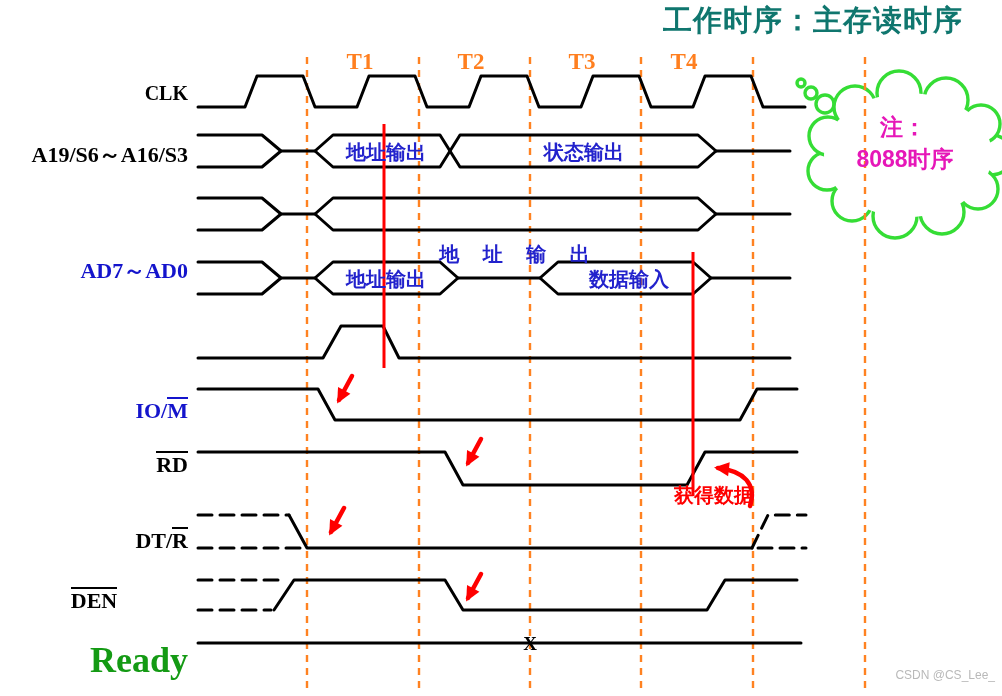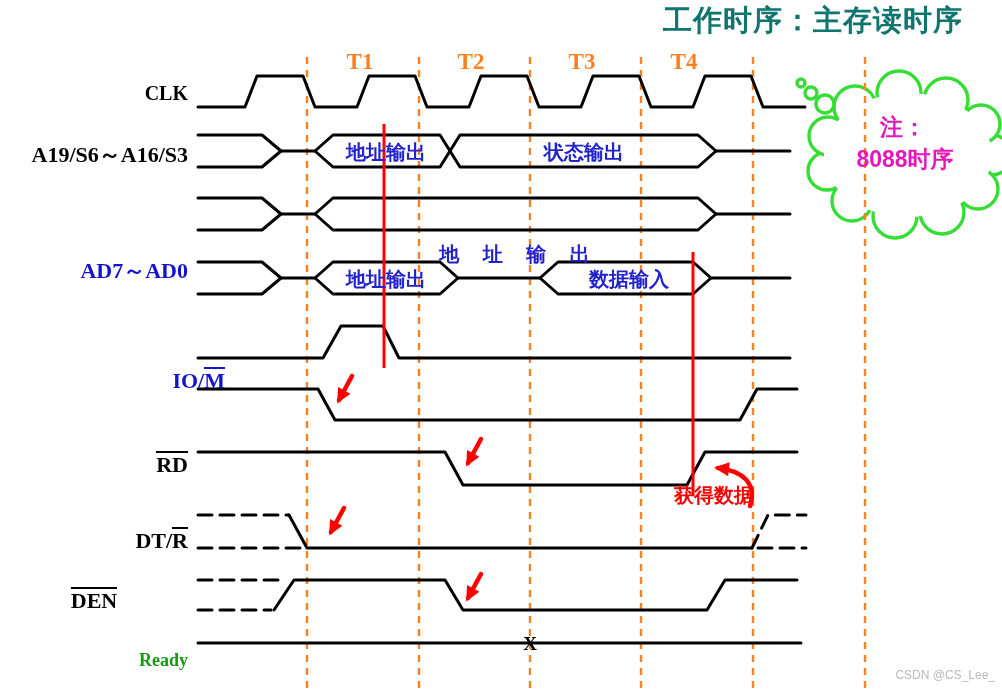--- a/index.html
+++ b/index.html
@@ -26,21 +26,21 @@
     color:#ff7f1f;font-weight:bold;font-size:23px;
     font-family:"Liberation Serif", serif;
   }
   
   .sig-label{
     left:0;width:188px;text-align:right;
     font-weight:bold;font-size:22px;line-height:26px;
     color:#000000;
   }
   .sig-label.blue{color:#1414cc;}
-  .sig-label.green{color:#149a14;font-size:18px;line-height:30px;}
+  .sig-label.green{color:#149a14;font-size:36px;line-height:30px;}
   .sig-label.big{font-size:20px;}
   .ov{
     display:inline-block;line-height:1.02;
     border-top:2.5px solid currentColor;padding-top:1px;
   }
   
   .bus-label{
     transform:translate(-50%,-50%);
     color:#2222cc;font-weight:bold;font-size:20px;
     font-family:"Liberation Sans", sans-serif;
@@ -172,21 +172,21 @@
   <div class="abs title">工作时序：主存读时序</div>
 
   <div class="abs t-label" style="left:360px;">T1</div>
   <div class="abs t-label" style="left:471px;">T2</div>
   <div class="abs t-label" style="left:582px;">T3</div>
   <div class="abs t-label" style="left:684px;">T4</div>
 
   <div class="abs sig-label big" style="top:80px;">CLK</div>
   <div class="abs sig-label" style="top:142px;">A19/S6～A16/S3</div>
   <div class="abs sig-label blue" style="top:258px;">AD7～AD0</div>
-  <div class="abs sig-label blue" style="top:367px;margin-left:37px;"><span>IO/</span><span class="ov">M</span></div>
+  <div class="abs sig-label blue" style="top:397px;"><span>IO/</span><span class="ov">M</span></div>
   <div class="abs sig-label" style="top:451px;"><span class="ov">RD</span></div>
   <div class="abs sig-label" style="top:527px;"><span>DT/</span><span class="ov">R</span></div>
   <div class="abs sig-label" style="top:587px;text-align:center;"><span class="ov">DEN</span></div>
   <div class="abs sig-label green" style="top:645px;">Ready</div>
 
   <div class="abs bus-label" style="left:386px;top:152px;">地址输出</div>
   <div class="abs bus-label" style="left:584px;top:152px;">状态输出</div>
   <div class="abs bus-label spread" style="left:519px;top:215px;margin-top:39px;">地 址 输 出</div>
   <div class="abs bus-label" style="left:386px;top:279px;">地址输出</div>
   <div class="abs bus-label" style="left:629px;top:279px;">数据输入</div>

